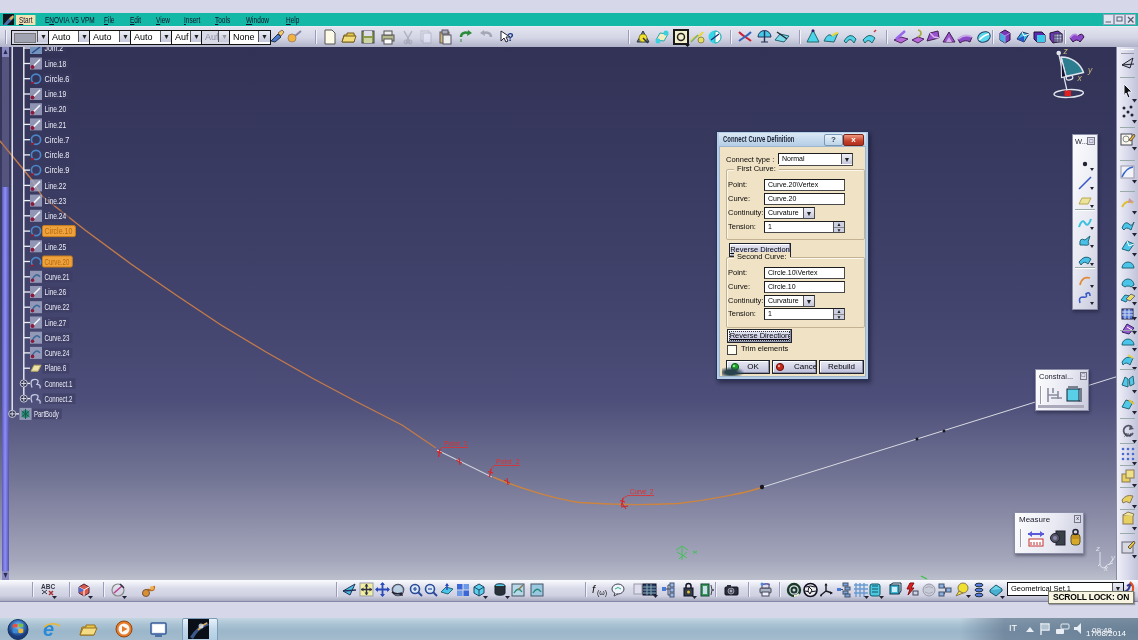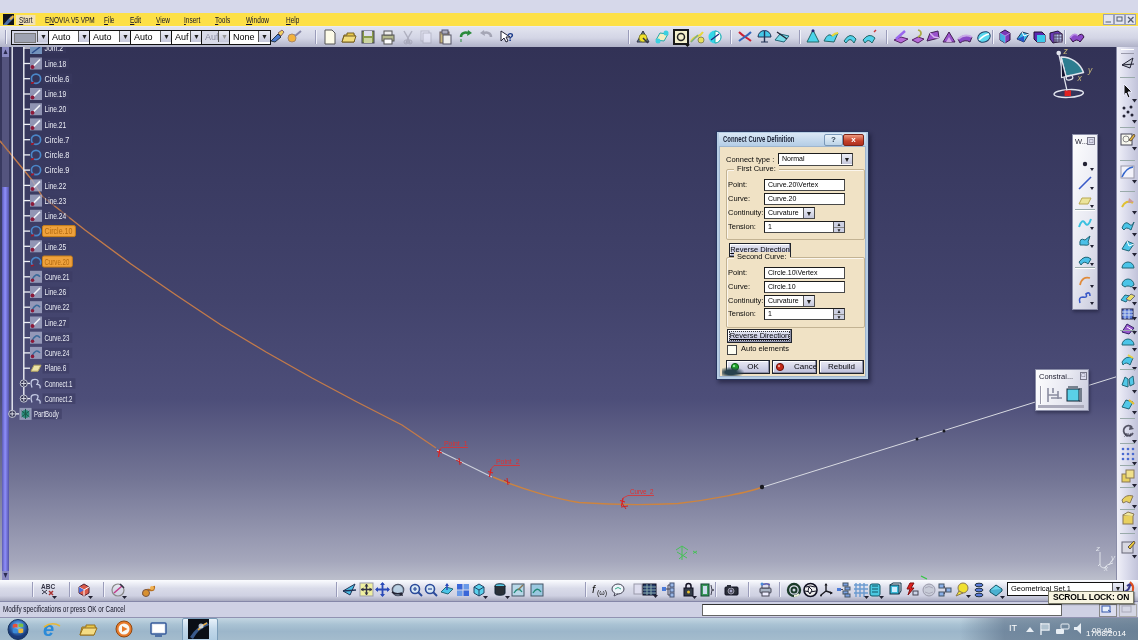--- a/index.html
+++ b/index.html
@@ -3,21 +3,21 @@
 <meta charset="utf-8">
 <style>
   html,body{margin:0;padding:0;}
   #screen{position:relative;width:1138px;height:640px;overflow:hidden;
     font-family:"Liberation Sans",sans-serif;background:#d6d8ea;}
   .abs{position:absolute;}
   
   #titlebar{left:0;top:0;width:1138px;height:13px;
     background:linear-gradient(#5a5e68 0%,#5a5e68 10%,#dfeaf3 18%,#bed3e4 70%,#b2cadd 100%);
     font-size:9px;color:#1d2430;}
-  #menubar{left:0;top:13px;width:1138px;height:13px;background:#fde047;
+  #menubar{left:0;top:13px;width:1138px;height:13px;background:#14b8a6;
     border-bottom:1px solid #e8eaf4; font-size:9px;color:#14142a;}
   .mi{position:absolute;top:1.5px;transform:scaleX(0.72);transform-origin:0 0;white-space:nowrap;}
   #toolbar{left:0;top:27px;width:1138px;height:20px;
     background:linear-gradient(#e2e4ef 0%,#d3d5e5 55%,#b0b2c8 100%);
     border-bottom:1px solid #7e81a2;}
   .dd{position:absolute;top:3px;height:13px;background:#fff;border:1px solid #111;
     font-size:9px;color:#000;line-height:12px;padding-left:3px;}
   .ddb{position:absolute;top:0;right:0;width:11px;height:11px;background:linear-gradient(#eceef6,#c6c8dc);
     border-left:1px solid #555;color:#222;font-size:7px;text-align:center;line-height:11px;}
   .sep{position:absolute;top:3px;width:1px;height:14px;background:#9a9cba;box-shadow:1px 0 0 #f2f3fa;}
@@ -564,21 +564,21 @@
 <div class="din" style="left:44px;top:134px;width:76px;">Circle.10</div>
 <span class="abs" style="left:8px;top:149px;font-size:7.5px;">Continuity:</span>
 <div class="din" style="left:44px;top:148px;width:46px;">Curvature<div class="ddb" style="width:10px;height:10px;">▼</div></div>
 <span class="abs" style="left:8px;top:162px;font-size:7.5px;">Tension:</span>
 <div class="din" style="left:44px;top:161px;width:76px;">1<div class="abs" style="right:0;top:0;width:10px;height:10px;background:#cdd0e2;border-left:1px solid #555;">
               <div style="font-size:5px;line-height:5px;text-align:center;color:#222;">▲</div>
               <div style="font-size:5px;line-height:5px;text-align:center;color:#222;border-top:1px solid #888;">▼</div>
             </div></div>
 <div class="dbtn" style="left:7px;top:182px;width:63px;font-size:7.5px;outline:1px dotted #333;outline-offset:-3px;border-width:1.5px;"><u>Reverse Direction</u></div>
 <div class="abs" style="left:7px;top:198px;width:8px;height:8px;background:#fdfdf2;border:1px solid #444;"></div>
-<span class="abs" style="left:21px;top:197px;font-size:7.5px;">Auto elements</span>
+<span class="abs" style="left:21px;top:197px;font-size:7.5px;">Trim elements</span>
 <div class="dbtn" style="left:6px;top:213px;width:42px;height:12px;line-height:12px;"><svg width="8" height="8" style="position:absolute;left:4px;top:2px;">
               <circle cx="4" cy="4" r="3.6" fill="#1fa32a" stroke="#0a5a12"></circle>
               <circle cx="3" cy="3" r="1.2" fill="#8fe89a"></circle>
             </svg><span style="margin-left:10px;">OK</span></div>
 <div class="dbtn" style="left:52px;top:213px;width:43px;height:12px;line-height:12px;"><svg width="8" height="8" style="position:absolute;left:3px;top:2px;">
               <circle cx="4" cy="4" r="3.6" fill="#c42818" stroke="#6a1008"></circle>
               <circle cx="3" cy="3" r="1.2" fill="#f0a090"></circle>
             </svg><span style="margin-left:21px;">Cancel</span></div>
 <div class="dbtn" style="left:99px;top:213px;width:43px;height:12px;line-height:12px;">Rebuild</div>
 <div class="abs" style="left:2px;top:220px;width:22px;height:9px;background:radial-gradient(ellipse at 40% 60%, #28424e 30%, rgba(40,66,78,0) 75%);"></div>
@@ -630,20 +630,40 @@
 <div class="abs" style="left:4px;top:16px;width:1px;height:18px;background:#99a;box-shadow:1px 0 0 #fff;"></div>
 <svg class="abs" style="left:9px;top:15px;" width="20" height="20">
           <path d="M3 3 L3 17 M3 10 L13 10 M13 6 L13 14 M6 13 L17 13 M8 3 L8 8" stroke="#8a8da0" stroke-width="1.6" fill="none"></path>
         </svg>
 <svg class="abs" style="left:29px;top:15px;" width="20" height="20">
           <rect x="2" y="4" width="12" height="12" fill="#5ad0e8" stroke="#123"></rect>
           <path d="M14 4 L17 4 M14 16 L17 16 M16 5 L16 15" stroke="#123"></path>
           <path d="M3 2 L13 2" stroke="#123"></path>
         </svg>
 <div class="abs" style="left:2px;top:35px;width:46px;height:3px;background:#aab;"></div>
+</div>
+<div class="ftb" style="left:1014px;top:465px;width:68px;height:40px;">
+<div style="font-size:8px;color:#223;padding:2px 0 0 4px;">Measure<span style="float:right;margin-right:2px;border:1px solid #778;font-size:5.5px;line-height:5.5px;padding:0 1px;background:#dde;">x</span></div>
+<div class="abs" style="left:5px;top:16px;width:1px;height:18px;background:#99a;box-shadow:1px 0 0 #fff;"></div>
+<svg class="abs" style="left:11px;top:15px;" width="20" height="20">
+          <path d="M2 6 L18 6" stroke="#5a5ad8" stroke-width="2"></path>
+          <path d="M2 6 L6 3 L6 9 Z M18 6 L14 3 L14 9 Z" fill="#5a5ad8"></path>
+          <rect x="3" y="11" width="14" height="7" fill="#fff" stroke="#c03030"></rect>
+          <path d="M5 14 L5 17 M8 14 L8 17 M11 14 L11 17 M14 14 L14 17" stroke="#c03030"></path>
+        </svg>
+<svg class="abs" style="left:33px;top:15px;" width="20" height="20">
+          <rect x="8" y="3" width="9" height="14" fill="#384048" stroke="#223"></rect>
+          <circle cx="7" cy="10" r="4.5" fill="#556" stroke="#223"></circle>
+          <circle cx="7" cy="10" r="2" fill="#88a"></circle>
+        </svg>
+<svg class="abs" style="left:54px;top:15px;" width="14" height="20">
+          <rect x="2" y="6" width="9" height="11" rx="3" fill="#d8a828" stroke="#553"></rect>
+          <circle cx="6.5" cy="4" r="2.5" fill="none" stroke="#223" stroke-width="1.5"></circle>
+          <path d="M3 8 L10 8 M3 10 L10 10" stroke="#aa7a10"></path>
+        </svg>
 </div>
 <div class="abs" style="left:1116px;top:0px;width:22px;height:533px;background:linear-gradient(90deg,#f0f0f8 0%,#dcdded 40%,#bfc1d8 100%);border-left:1px solid #8a8da8;">
 <div class="abs" style="left:4px;top:2px;width:13px;height:3px;border-top:1px solid #fff;border-bottom:1px solid #99a;"></div>
 <svg class="abs" style="left:3px;top:8px" width="16" height="16">
           <path d="M2 10 L13 3 L10 13 Z" fill="#c8ccd8" stroke="#223"></path>
           <path d="M2 10 L14 9" stroke="#223"></path>
         </svg>
 <svg class="abs" style="left:3px;top:36px" width="16" height="16">
           <path d="M4 1 L12 9 L8 9 L10 14 L8 15 L6 10 L4 13 Z" fill="#111" stroke="#eef"></path>
         </svg>
@@ -989,35 +1009,20 @@
         <path d="M2 8 L2 10 L8 14 L14 9 L14 7" fill="#4ab0d0" stroke="#156"></path>
         <path d="M12 14 l5 0 l-2.5 3 Z" fill="#223"></path>
       </svg>
 <div class="dd" style="left:1007px;top:2px;width:112px;height:12px;font-size:7.5px;line-height:11px;">Geometrical Set.1<div class="ddb" style="width:10px;height:10px;">▼</div></div>
 <svg class="abs" style="left:1122px;top:0px" width="16" height="17">
         <path d="M2 12 Q8 10 8 4 L5 6 M8 4 L11 6" stroke="#3a3a8c" stroke-width="2" fill="none"></path>
         <path d="M8 2 Q13 6 10 13" stroke="#e05020" stroke-width="2" fill="none"></path>
       </svg>
 </div>
 
-  <div class="abs" id="statusbar">
-    <span class="abs" style="left:3px;top:2px;font-size:9px;transform:scaleX(0.70);transform-origin:0 0;white-space:nowrap;">Modify specifications or press OK or Cancel</span>
-    <div class="abs" style="left:702px;top:1.5px;width:358px;height:10px;background:#fff;border:1px solid #666;border-top-color:#333;"></div>
-    <div class="abs" style="left:1099px;top:1.5px;width:16px;height:11px;background:#dcdeee;border:1px solid #888;">
-      <svg width="14" height="9">
-          <rect x="2" y="1" width="8" height="6" fill="#e8f0fc" stroke="#3355aa"></rect>
-          <path d="M8 5 L11 7" stroke="#3355aa"></path>
-        </svg>
-    </div>
-    <div class="abs" style="left:1119px;top:1.5px;width:16px;height:11px;background:#d4d6e4;border:1px solid #aaa;">
-      <svg width="14" height="9">
-          <rect x="2" y="1" width="9" height="6" fill="none" stroke="#aab"></rect>
-        </svg>
-    </div>
-  </div>
 
   <div class="abs" id="taskbar">
 <svg class="abs" style="left:7px;top:1px" width="22" height="21">
         <defs>
           <radialGradient id="orb" cx="0.5" cy="0.35">
             <stop offset="0" stop-color="#9ad4f8"></stop>
             <stop offset="0.55" stop-color="#3a7ac8"></stop>
             <stop offset="1" stop-color="#1a3a78"></stop>
           </radialGradient>
         </defs>

